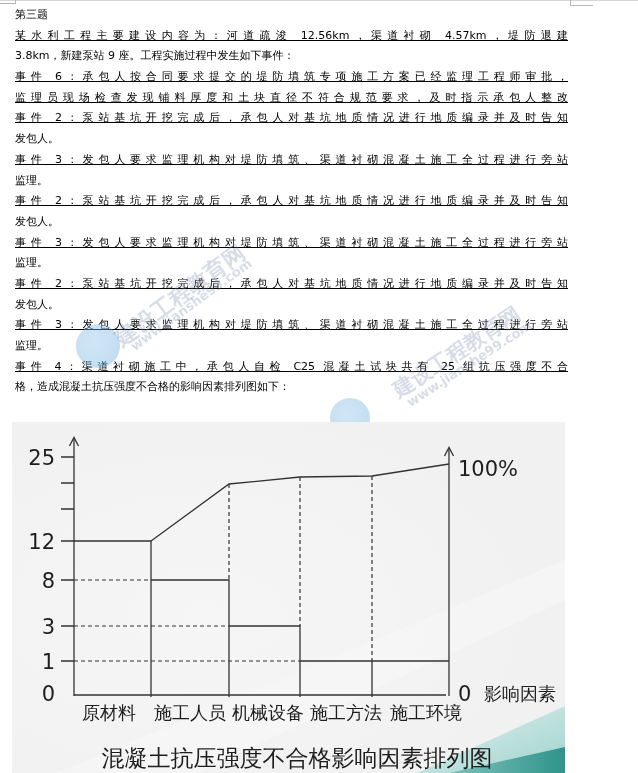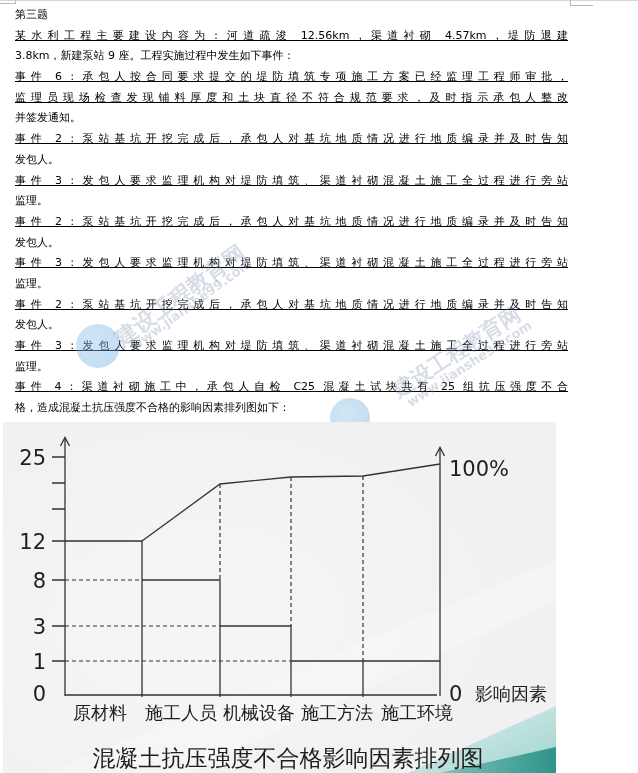--- a/index.html
+++ b/index.html
@@ -21,21 +21,21 @@
   .watermark {
     position:absolute; pointer-events:none; transform-origin:left center;
     color:rgba(110,130,165,0.28); white-space:nowrap; font-weight:bold;
   }
   .wm-logo {
     position:absolute; border-radius:50%;
     background:radial-gradient(circle at 40% 40%, rgba(150,200,235,0.45), rgba(70,150,210,0.35));
     pointer-events:none;
   }
   .chart {
-    position:absolute; left:3px; top:422px; width:553px; height:351px;
+    position:absolute; left:12px; top:422px; width:553px; height:351px;
     overflow:hidden;
     text-align:right;
   }
   .chart svg { position:absolute; left:0; top:0; }
   .chart text { font-family:"DejaVu Sans", sans-serif; fill:#1e1e1e; }
 </style>
 </head>
 <body>
 
 <div class="page-mark" style="left:0;top:0;width:638px;height:1px;background:#d6d6d6;"></div>
@@ -43,21 +43,20 @@
 <div class="page-mark" style="left:15px;top:0;width:1px;height:4px;"></div>
 <div class="page-mark" style="left:570px;top:5px;width:23px;height:1px;"></div>
 <div class="page-mark" style="left:570px;top:0;width:1px;height:6px;"></div>
 
 <div class="doc">
   <div class="line">第三题</div>
   <div class="line full">某水利工程主要建设内容为：河道疏浚 12.56km，渠道衬砌 4.57km，堤防退建</div>
   <div class="line">3.8km，新建泵站 9 座。工程实施过程中发生如下事件：</div>
   <div class="line full">事件 6：承包人按合同要求提交的堤防填筑专项施工方案已经监理工程师审批，</div>
   <div class="line full">监理员现场检查发现铺料厚度和土块直径不符合规范要求，及时指示承包人整改</div>
-  <div class="line">并签发通知。</div>
   <div class="line full">事件 2：泵站基坑开挖完成后，承包人对基坑地质情况进行地质编录并及时告知</div>
   <div class="line">发包人。</div>
   <div class="line full">事件 3：发包人要求监理机构对堤防填筑、渠道衬砌混凝土施工全过程进行旁站</div>
   <div class="line">监理。</div>
   <div class="line full">事件 2：泵站基坑开挖完成后，承包人对基坑地质情况进行地质编录并及时告知</div>
   <div class="line">发包人。</div>
   <div class="line full">事件 3：发包人要求监理机构对堤防填筑、渠道衬砌混凝土施工全过程进行旁站</div>
   <div class="line">监理。</div>
   <div class="line full">事件 2：泵站基坑开挖完成后，承包人对基坑地质情况进行地质编录并及时告知</div>
   <div class="line">发包人。</div>

